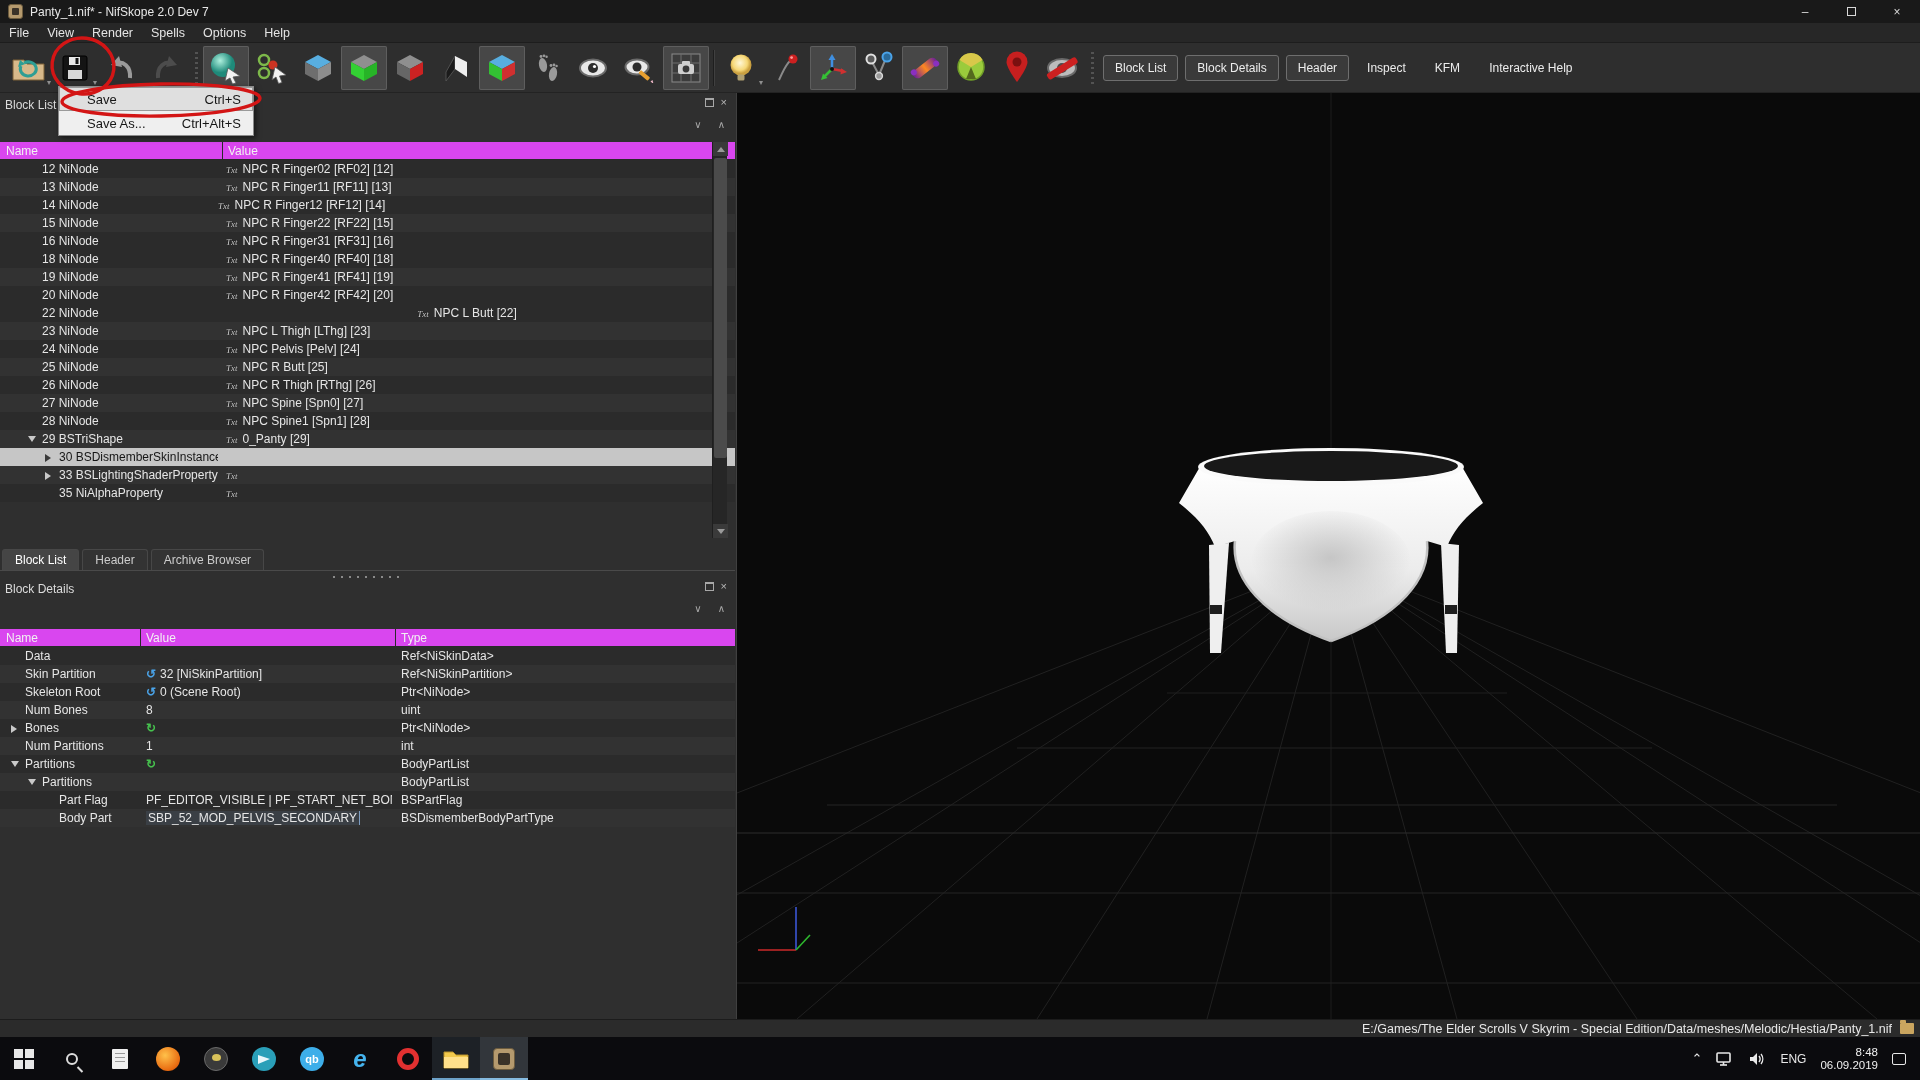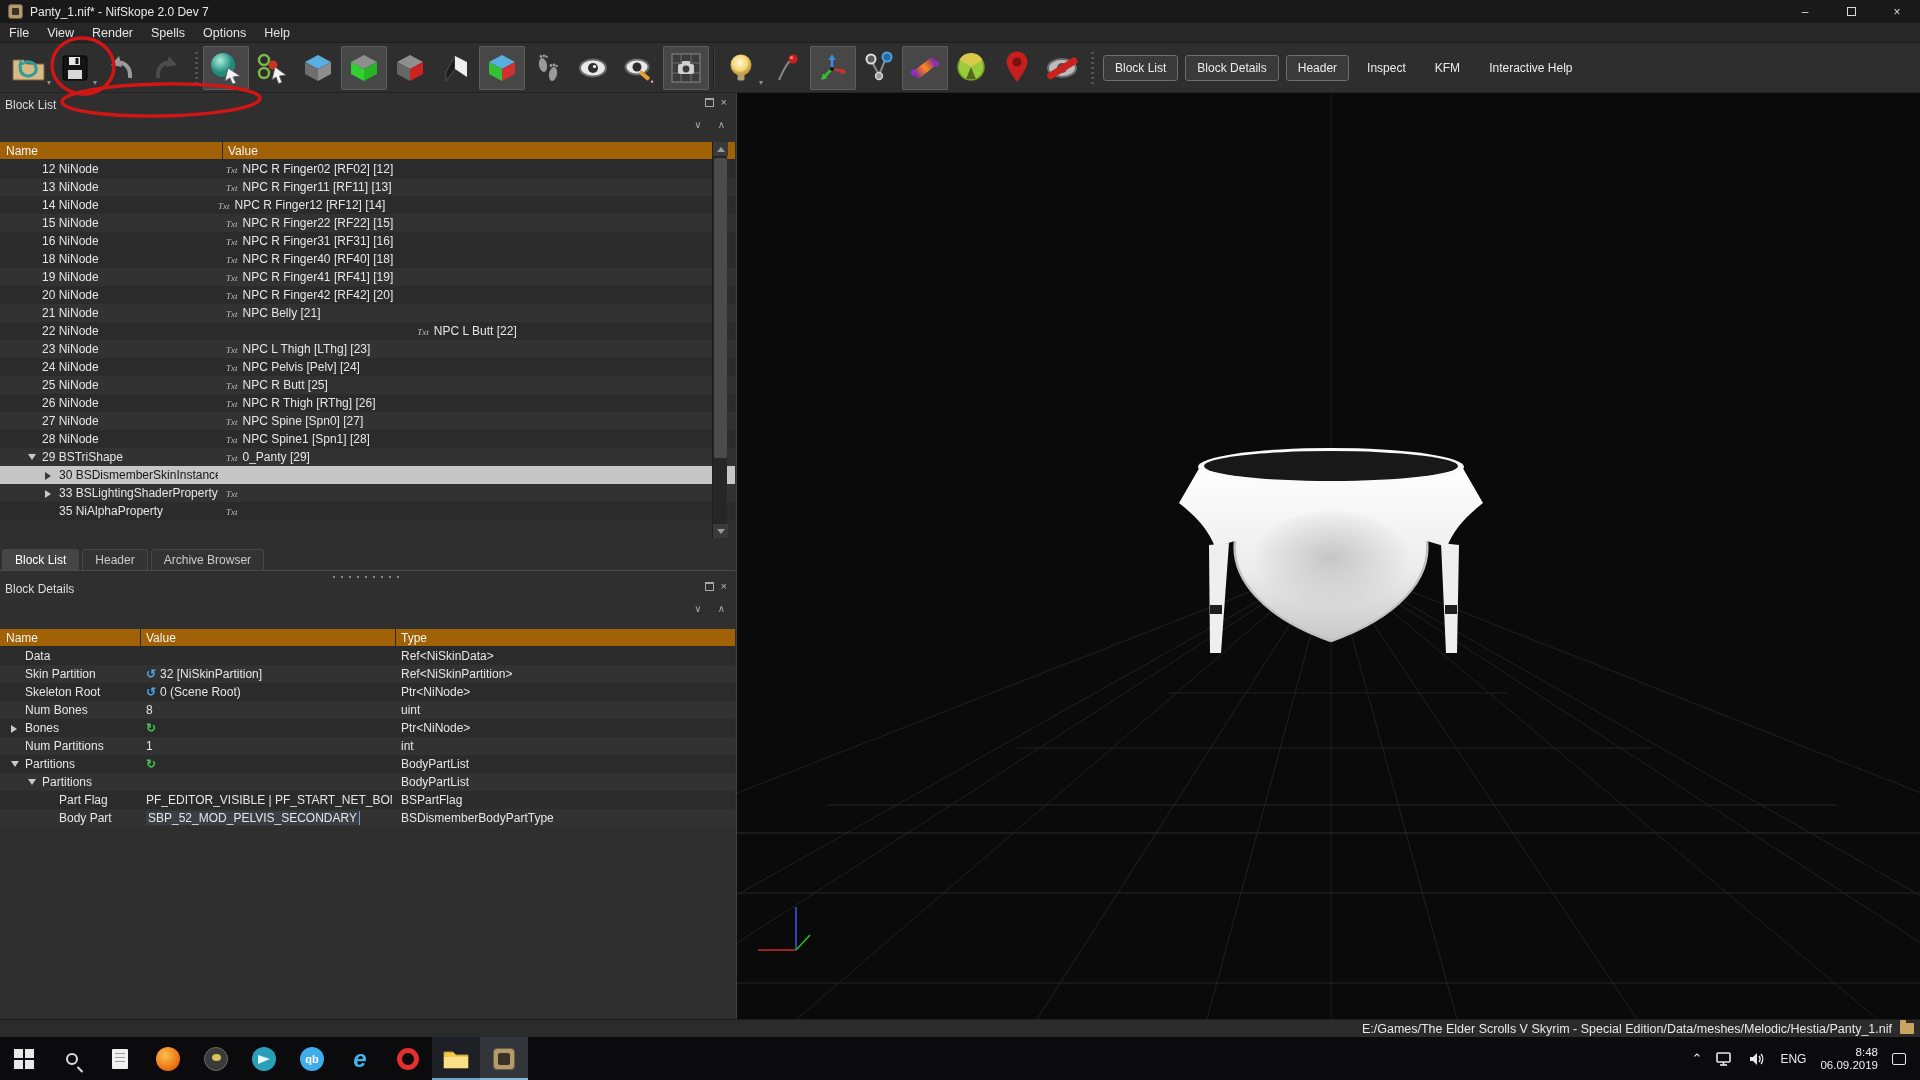--- a/index.html
+++ b/index.html
@@ -48,21 +48,21 @@
   .dock-title-row { position:absolute; left:0; width:735px; height:20px; }
   .dock-title { position:absolute; left:5px; top:3px; font-size:12px; color:#dcdcdc; }
   .dock-btns { position:absolute; right:8px; top:3px; display:flex; gap:7px; align-items:center; }
   .float-ico { width:9px; height:9px; border:1px solid #a8a8a8; border-top-width:2px; }
   .close-ico { color:#b8b8b8; font-size:11px; line-height:9px; }
   .chev-row { position:absolute; right:10px; display:flex; gap:16px; }
   .chev { color:#a8a8a8; font-size:10px; line-height:10px; }
 
   
   .tbl { position:absolute; left:0; width:735px; background:#2b2b2b; font-size:12px; }
-  .tbl-head { height:18px; background:#a16207; border-bottom:1px solid #2a2a2a;
+  .tbl-head { height:18px; background:#d946ef; border-bottom:1px solid #2a2a2a;
     position:relative; color:#f2f2f2; }
   .tbl-head span { position:absolute; top:2px; }
   .trow { height:18px; position:relative; white-space:nowrap; }
   .trow.even { background:#2b2b2b; } .trow.odd { background:#323232; }
   .trow.selected { background:#c6c6c6; color:#161616; }
   .cell { position:absolute; top:2px; overflow:hidden; }
   .exp { position:absolute; top:6px; width:0; height:0; }
   .exp.down { border-left:4px solid transparent; border-right:4px solid transparent;
     border-top:6px solid #c9c9c9; }
   .exp.right { border-top:4px solid transparent; border-bottom:4px solid transparent;
@@ -423,24 +423,20 @@
             <div class="cell" style="left: 42px; width: 176px;">18 NiNode</div>
             <div class="cell" style="left: 226px; width: 482px;"><span class="txt-ico">Txt</span>NPC R Finger40 [RF40] [18]</div>
           </div>
           <div class="trow odd">
             <div class="cell" style="left: 42px; width: 176px;">19 NiNode</div>
             <div class="cell" style="left: 226px; width: 482px;"><span class="txt-ico">Txt</span>NPC R Finger41 [RF41] [19]</div>
           </div>
           <div class="trow even">
             <div class="cell" style="left: 42px; width: 176px;">20 NiNode</div>
             <div class="cell" style="left: 226px; width: 482px;"><span class="txt-ico">Txt</span>NPC R Finger42 [RF42] [20]</div>
-          </div>
-          <div class="trow odd">
-            <div class="cell" style="left: 42px; width: 176px;">21 NiNode</div>
-            <div class="cell" style="left: 226px; width: 482px;"><span class="txt-ico">Txt</span>NPC Belly [21]</div>
           </div>
           <div class="trow even">
             <div class="cell" style="left: 42px; width: 176px;">22 NiNode</div>
             <div class="cell" style="left: 226px; width: 482px; text-align: center;"><span class="txt-ico">Txt</span>NPC L Butt [22]</div>
           </div>
           <div class="trow odd">
             <div class="cell" style="left: 42px; width: 176px;">23 NiNode</div>
             <div class="cell" style="left: 226px; width: 482px;"><span class="txt-ico">Txt</span>NPC L Thigh [LThg] [23]</div>
           </div>
           <div class="trow even">
@@ -630,20 +626,30 @@
       </g>
 
       <g stroke-width="1.6">
         <line x1="21" y1="857" x2="59" y2="857" stroke="#cc2a2a"></line>
         <line x1="59" y1="814" x2="59" y2="857" stroke="#3a55d4"></line>
         <line x1="59" y1="857" x2="73" y2="842" stroke="#2eb82e"></line>
       </g>
     </svg>
   </div>
 
+  <div id="save-menu">
+      <div class="sm-row hover">
+        <span>Save</span>
+        <span class="sm-shortcut">Ctrl+S</span>
+      </div>
+      <div class="sm-row">
+        <span>Save As...</span>
+        <span class="sm-shortcut">Ctrl+Alt+S</span>
+      </div>
+    </div>
 
   <svg id="annotation" width="260" height="130">
     <ellipse cx="53" cy="40" rx="31" ry="28" fill="none" stroke="#d31515" stroke-width="3.4" transform="rotate(7 53 40)"></ellipse>
     <ellipse cx="131" cy="74" rx="99" ry="16" fill="none" stroke="#d31515" stroke-width="3.4" transform="rotate(-1 131 74)"></ellipse>
   </svg>
 
   <div id="statusbar">
     <span>E:/Games/The Elder Scrolls V Skyrim - Special Edition/Data/meshes/Melodic/Hestia/Panty_1.nif</span>
     <span id="status-file-ico"></span>
   </div>

